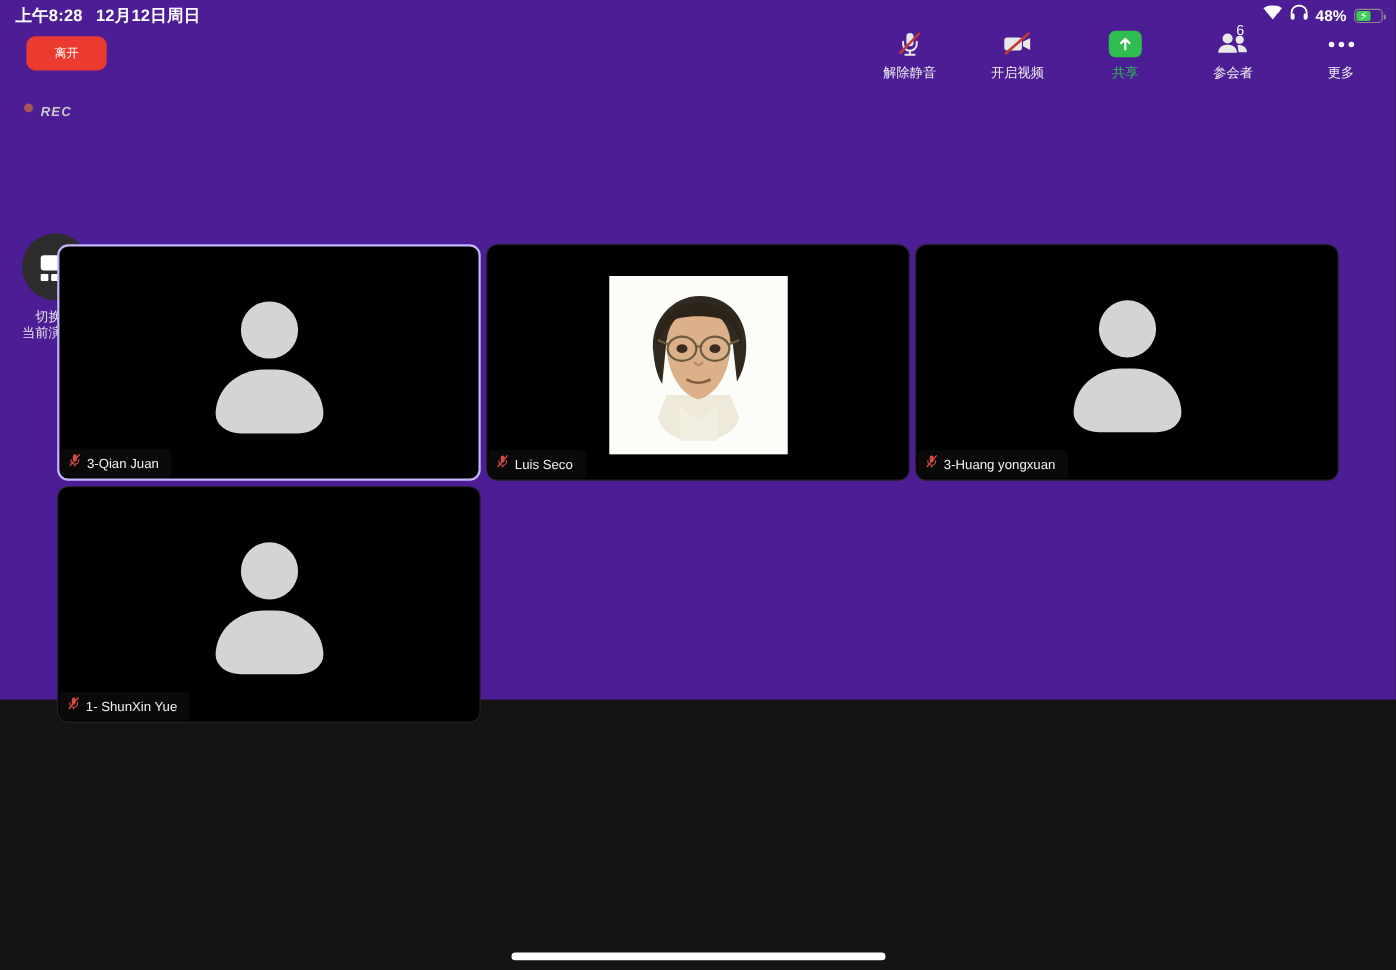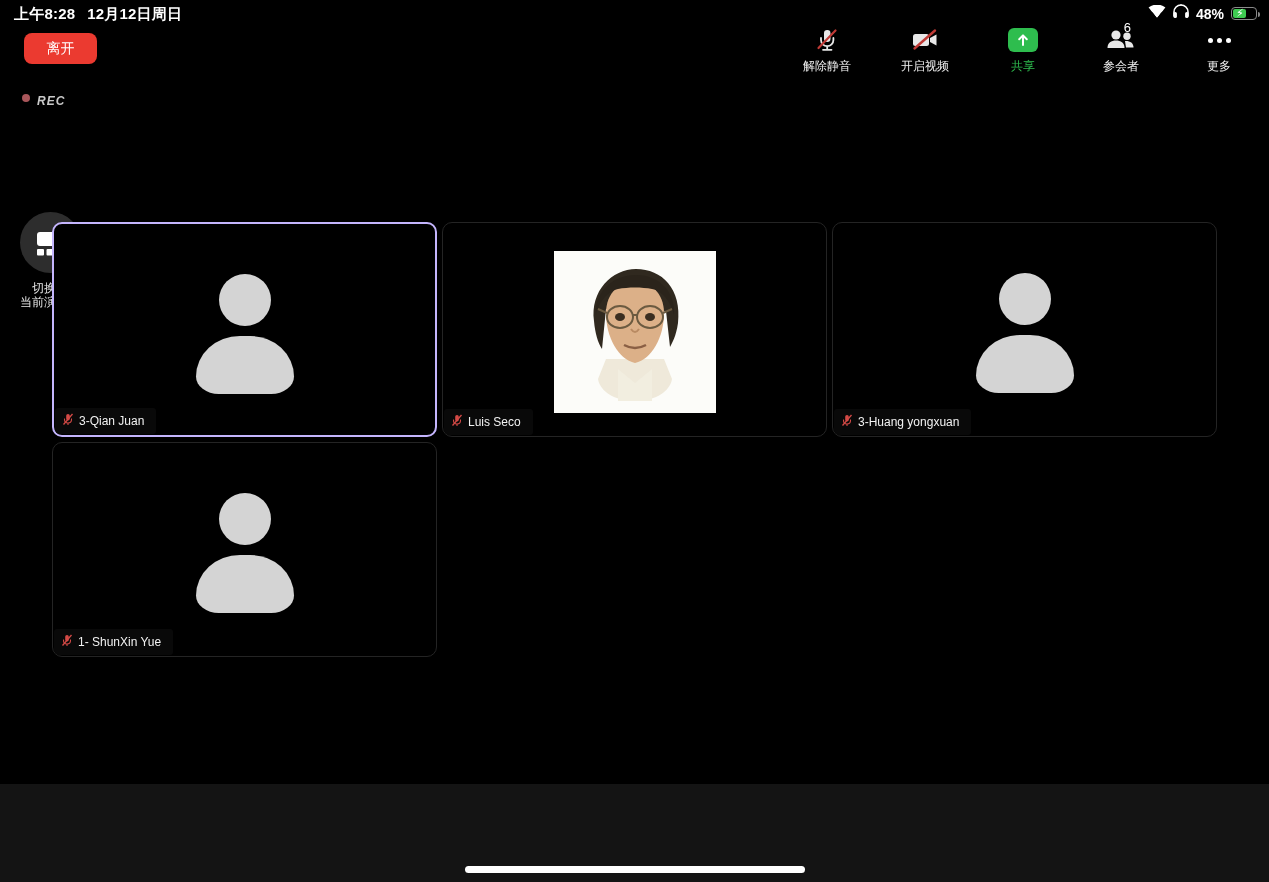--- a/index.html
+++ b/index.html
@@ -1,34 +1,34 @@
 <!DOCTYPE html>
 <html><head>
 <meta charset="utf-8">
 <style>
   * { margin:0; padding:0; box-sizing:border-box; }
   html,body { width:1269px; height:882px; background:#141414; overflow:hidden;
     font-family:"Liberation Sans","DejaVu Sans",sans-serif; }
-  .screen { position:relative; width:1269px; height:784px; background:#000000; }
+  .screen { position:relative; width:1269px; height:636px; background:#4c1d95; }
 
   
   .statusbar { position:absolute; top:0; left:0; right:0; height:26px; }
   .statusbar .left { position:absolute; left:14px; top:5px; display:flex; gap:12px;
     color:#fff; font-size:15px; font-weight:bold; letter-spacing:.2px; }
   .statusbar .right { position:absolute; right:12px; top:4px; display:flex; align-items:center; gap:7px; }
   .statusbar .pct { color:#fff; font-size:14px; font-weight:bold; }
   .batt { position:relative; width:26px; height:13px; border:1px solid #8a8a8a; border-radius:4px; }
   .batt .fill { position:absolute; left:1px; top:1px; bottom:1px; width:13px; background:#3fca52; border-radius:2px; }
   .batt .tip { position:absolute; right:-4px; top:4px; width:2px; height:5px; background:#8a8a8a; border-radius:0 2px 2px 0; }
   .batt .bolt { position:absolute; left:4px; top:-1px; color:#fff; font-size:11px; }
 
   
   .toolbar { position:absolute; top:26px; left:0; right:0; height:56px; }
   .leave-btn { position:absolute; left:24px; top:7px; width:73px; height:31px;
-    background:#eb3a30; border:none; border-radius:8px; color:#fff; font-size:14px;
+    background:#eb3a30; border:none; border-radius:8px; color:#fff; font-size:11px;
     font-family:inherit; cursor:pointer; }
   .title-group { position:absolute; left:0; right:0; top:8px; display:flex;
     justify-content:center; align-items:center; gap:9px; }
   .title-group .app-title { color:#fff; font-size:20px; font-weight:500; letter-spacing:.3px; }
   .tb-actions { position:absolute; right:14px; top:0; display:flex; gap:26px; }
   .tb-btn { width:72px; display:flex; flex-direction:column; align-items:center; gap:4px;
     background:none; border:none; cursor:pointer; padding:0; }
   .tb-btn .ic { height:28px; display:flex; align-items:center; justify-content:center; position:relative; }
   .tb-btn .lbl { font-size:12px; color:#f0f0f0; font-family:inherit; white-space:nowrap; }
   .tb-btn .lbl.green { color:#2ebd4e; }

